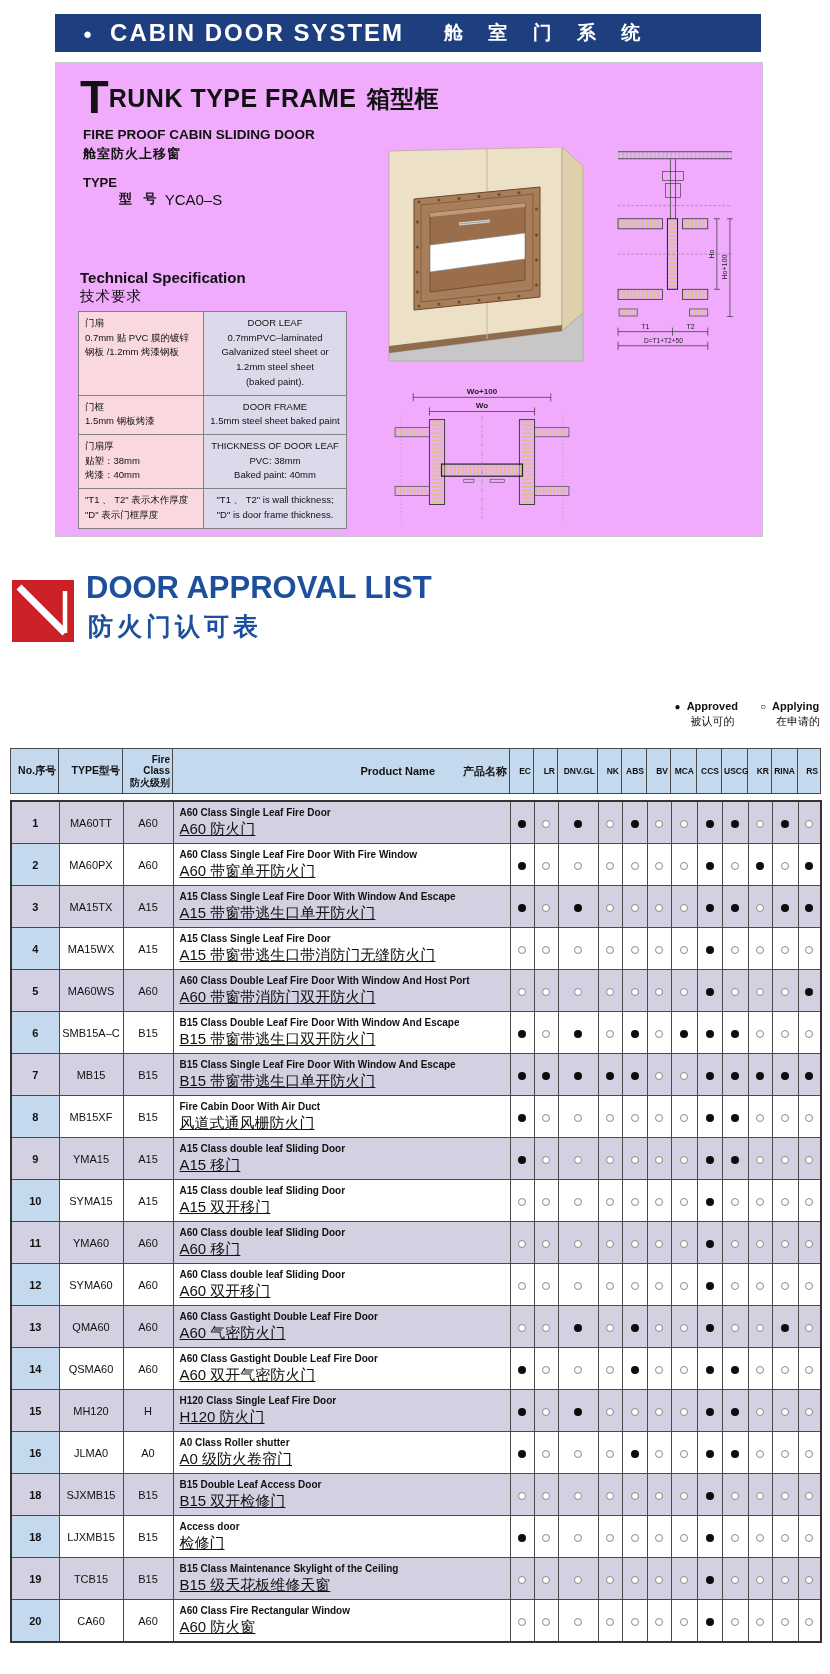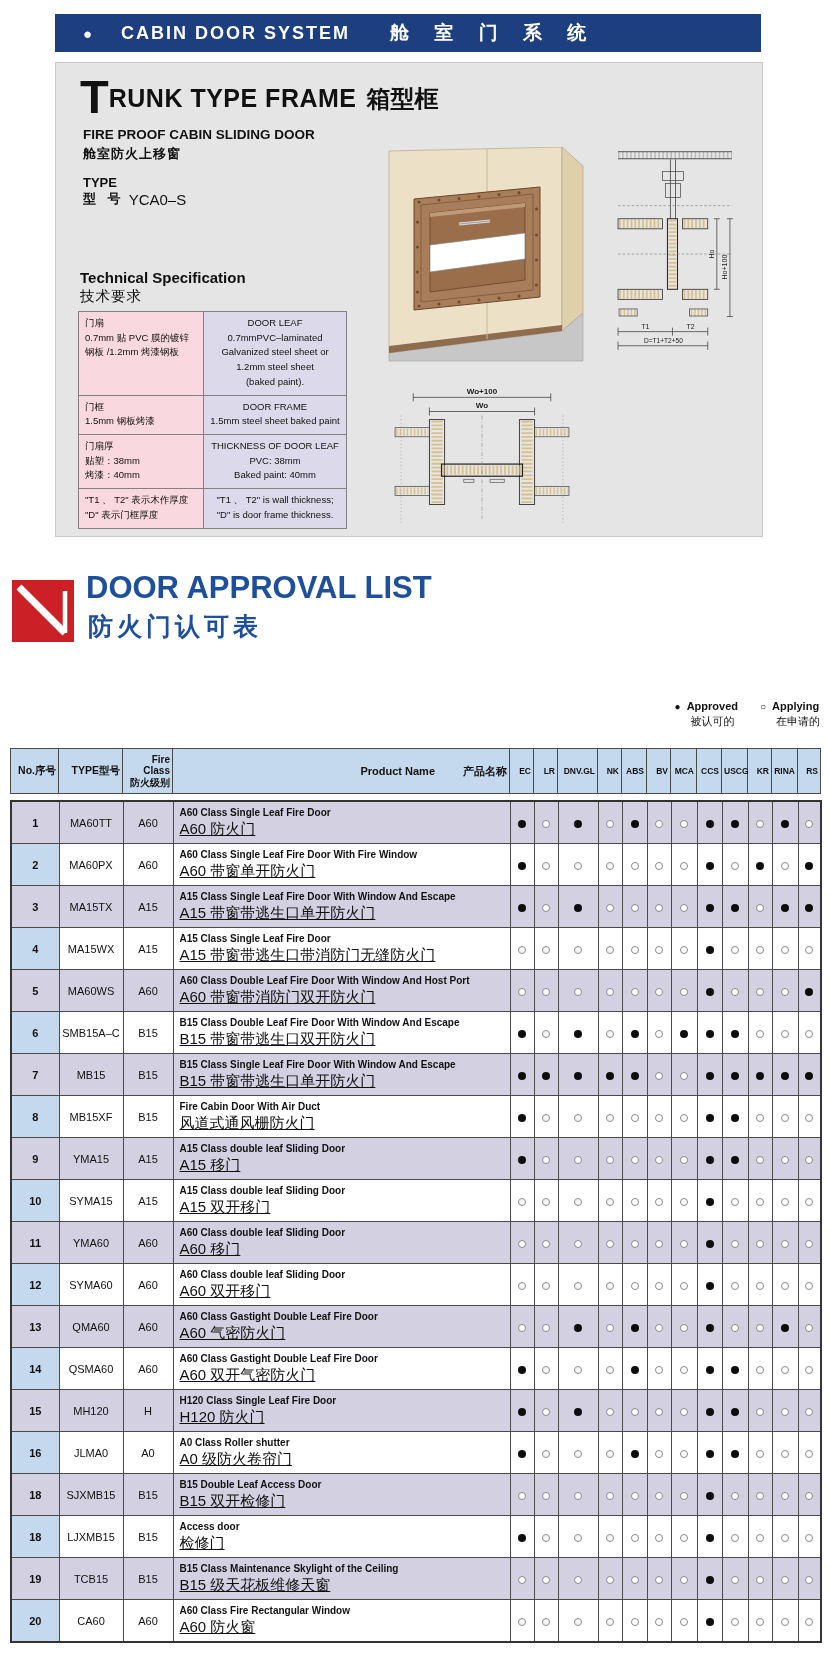--- a/index.html
+++ b/index.html
@@ -3,35 +3,35 @@
 <meta charset="utf-8">
 <style>
   html,body{margin:0;padding:0;background:#fff;}
   .page{position:relative;width:830px;height:1674px;background:#ffffff;overflow:hidden;
         font-family:"Liberation Sans",sans-serif;color:#111;}
 
   
   .topbar{position:absolute;left:55px;top:14px;width:706px;height:38px;background:#1e3f7f;
           color:#fff;display:flex;align-items:center;}
   .topbar .bullet{font-size:15px;margin-left:28px;line-height:1;}
-  .topbar .en{font-size:18px;font-weight:bold;letter-spacing:2px;margin-left:29px;}
+  .topbar .en{font-size:24px;font-weight:bold;letter-spacing:2px;margin-left:18px;}
   .topbar .zh{font-size:19px;font-weight:bold;letter-spacing:10px;margin-left:40px;}
 
   
-  .trunk-box{position:absolute;left:55px;top:62px;width:706px;height:473px;background:#e5e5e5;
+  .trunk-box{position:absolute;left:55px;top:62px;width:706px;height:473px;background:#f0abfc;
              border:1px solid #c9c9c9;}
   .trunk-title{position:absolute;left:24px;top:10px;white-space:nowrap;}
   .trunk-title .bigT{font-size:47px;font-weight:bold;line-height:1;vertical-align:-6px;}
   .trunk-title .rest{font-size:25px;font-weight:bold;letter-spacing:0.5px;}
   .trunk-title .tzh{font-size:24px;font-weight:bold;margin-left:10px;}
   .sub-en{position:absolute;left:27px;top:64px;font-size:13.5px;font-weight:bold;}
   .sub-zh{position:absolute;left:27px;top:82px;font-size:13px;font-weight:bold;letter-spacing:1px;}
   .type-block{position:absolute;left:27px;top:112px;display:flex;align-items:flex-end;}
   .type-block .tl div{font-size:13px;font-weight:bold;line-height:1.25;}
-  .type-block .tl .tzh2{letter-spacing:4px;}
+  .type-block .tl .tzh2{letter-spacing:4px;margin-left:36px;}
   .type-block .tv{font-size:15px;margin-left:4px;margin-bottom:0px;}
   .spec-title{position:absolute;left:24px;top:206px;font-size:15px;font-weight:bold;}
   .spec-title-zh{position:absolute;left:24px;top:224px;font-size:14.5px;font-weight:normal;letter-spacing:1px;}
   .spec-table{position:absolute;left:22px;top:248px;border-collapse:collapse;}
   .spec-table td{border:1px solid #828282;font-size:9.5px;line-height:1.55;padding:4px 6px 5px 6px;
                  vertical-align:top;white-space:pre-line;}
   .spec-table td.zh{background:#f9d8df;width:112px;}
   .spec-table td.en{background:#dcd9eb;width:130px;text-align:center;}
 
   .illus3d{position:absolute;left:328px;top:84px;width:200px;height:215px;}

